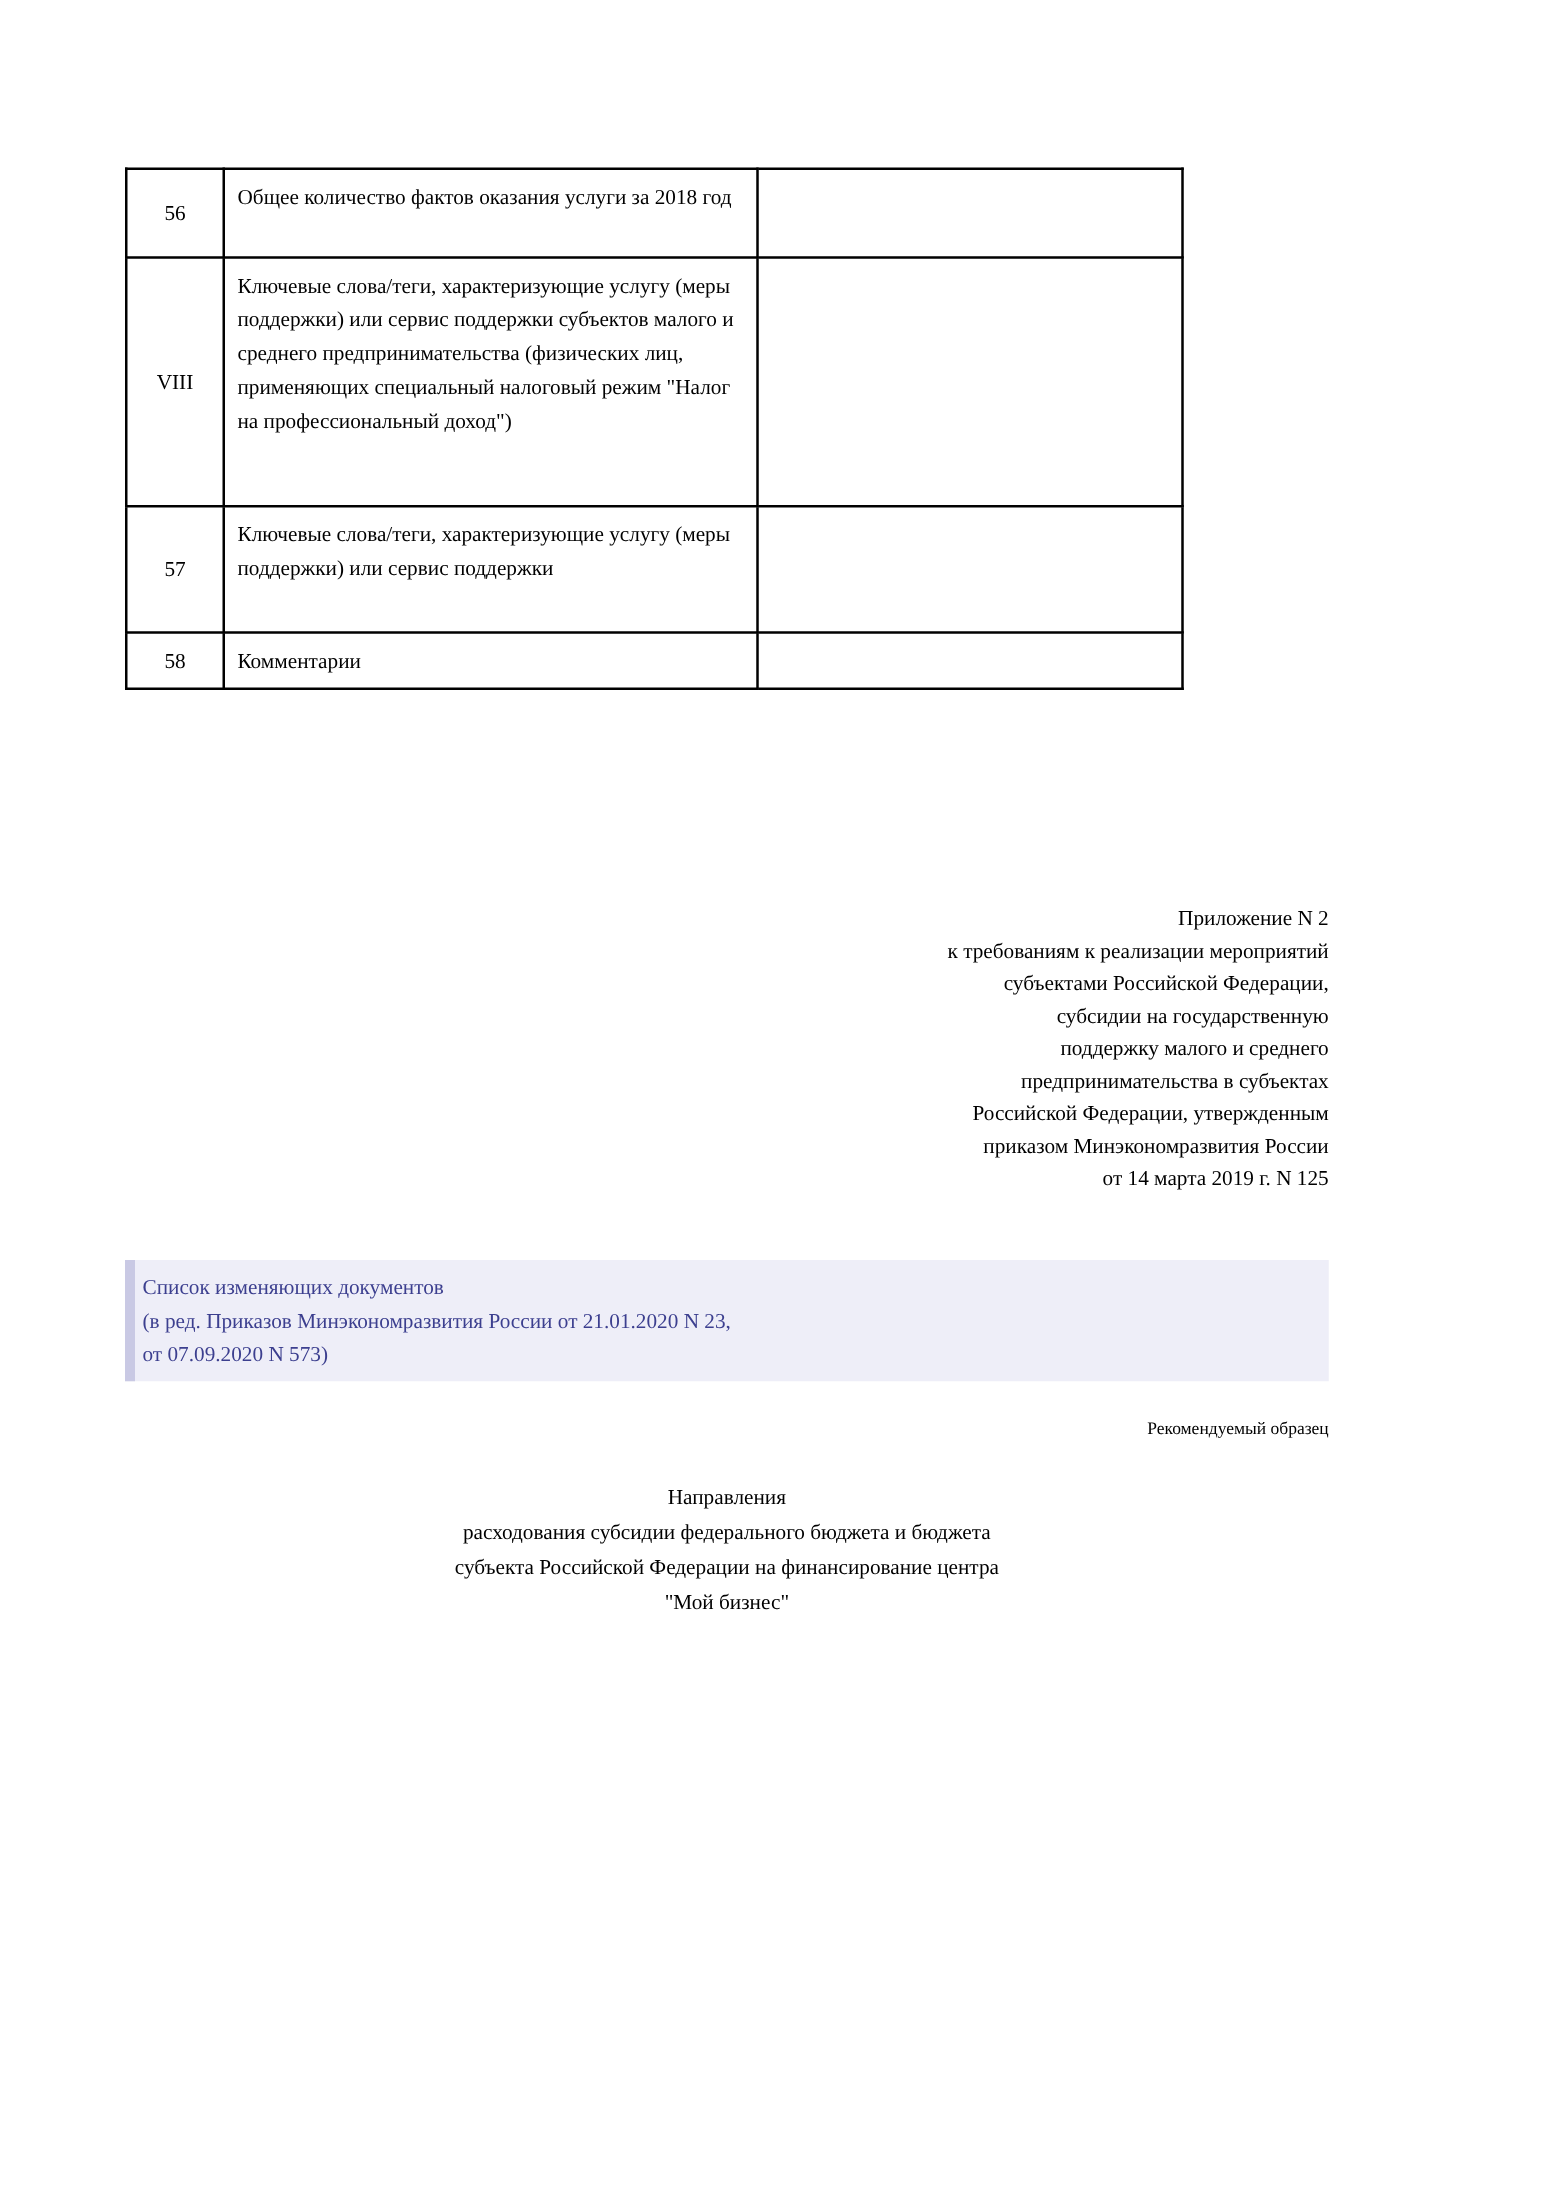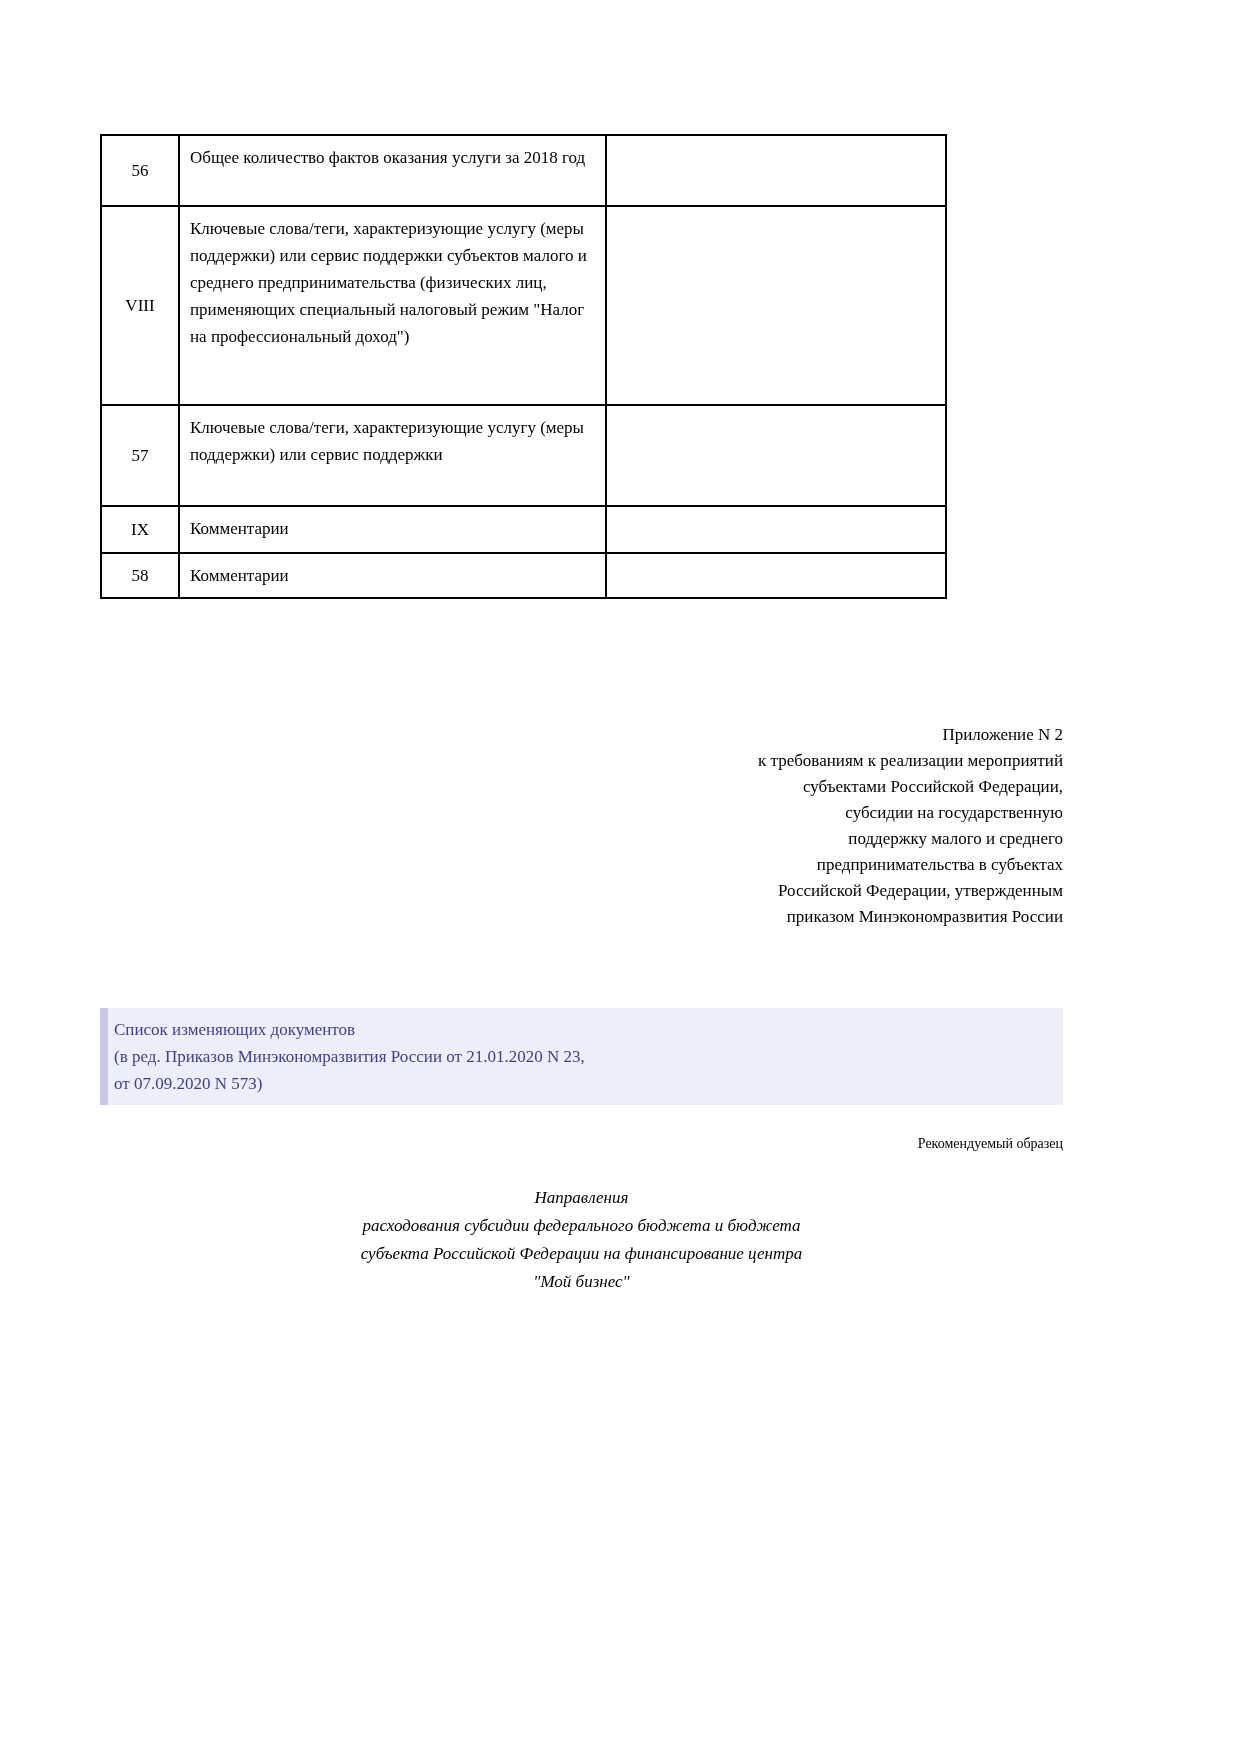--- a/index.html
+++ b/index.html
@@ -92,21 +92,20 @@
 
   
   .main-heading {
     position: absolute;
     top: 1184px;
     left: 100px;
     width: 963px;
     text-align: center;
     line-height: 28px;
     font-size: 17px;
-    font-style: italic;
   }
 </style>
 </head>
 <body>
 
 <div class="page">
 
   <table class="doc-table">
     <colgroup>
       <col style="width:78px">
@@ -122,42 +121,38 @@
       <tr class="row-8">
         <td class="num-cell">VIII</td>
         <td class="label-cell">Ключевые слова/теги, характеризующие услугу (меры поддержки) или сервис поддержки субъектов малого и среднего предпринимательства (физических лиц, применяющих специальный налоговый режим "Налог на профессиональный доход")</td>
         <td class="value-cell"></td>
       </tr>
       <tr class="row-57">
         <td class="num-cell">57</td>
         <td class="label-cell">Ключевые слова/теги, характеризующие услугу (меры поддержки) или сервис поддержки</td>
         <td class="value-cell"></td>
       </tr>
-      <tr class="row-9">
-        <td class="num-cell">IX</td>
-        <td class="label-cell">Комментарии</td>
-        <td class="value-cell"></td>
-      </tr>
       <tr class="row-58">
         <td class="num-cell">58</td>
         <td class="label-cell">Комментарии</td>
         <td class="value-cell"></td>
       </tr>
     </tbody>
   </table>
 
   <div class="appendix">
     <div>Приложение N 2</div>
     <div>к требованиям к реализации мероприятий</div>
     <div>субъектами Российской Федерации,</div>
     <div>субсидии на государственную</div>
     <div>поддержку малого и среднего</div>
     <div>предпринимательства в субъектах</div>
     <div>Российской Федерации, утвержденным</div>
     <div>приказом Минэкономразвития России</div>
+    <div>от 14 марта 2019 г. N 125</div>
   </div>
 
   <div class="amendments" style="background: rgb(238, 238, 248); color: rgb(60, 63, 143); border-left: 8px solid rgb(201, 201, 228);">
     <div>Список изменяющих документов</div>
     <div>(в ред. Приказов Минэкономразвития России от 21.01.2020 N 23,</div>
     <div>от 07.09.2020 N 573)</div>
   </div>
 
   <div class="sample-note">Рекомендуемый образец</div>
 

